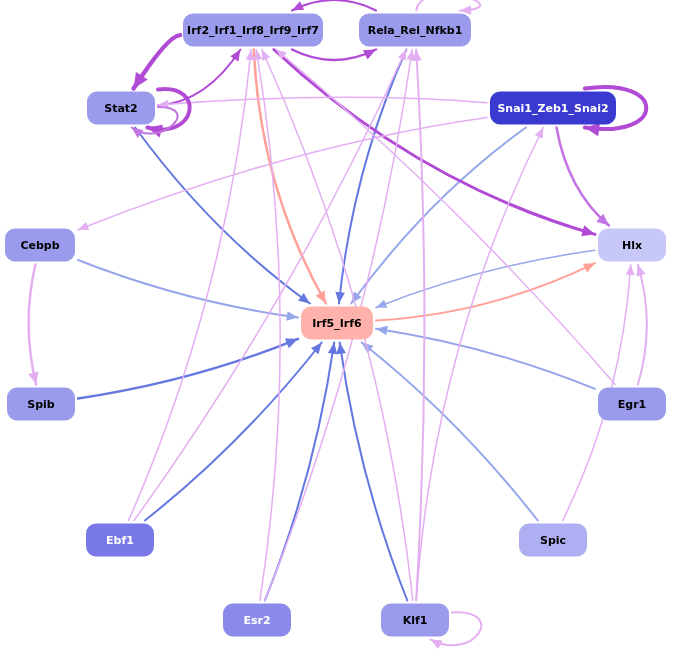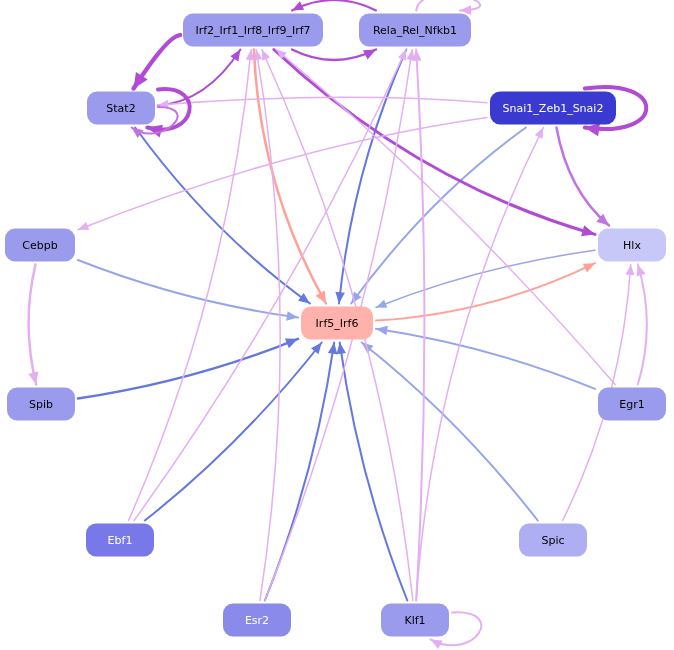--- a/index.html
+++ b/index.html
@@ -1,16 +1,16 @@
 <!DOCTYPE html>
 <html><head>
 <meta charset="utf-8">
 <style>
   html,body{margin:0;padding:0;background:#ffffff;}
-  .frame{position:relative;width:674px;height:650px;overflow:hidden;background:#ffffff;}
+  .frame{position:relative;width:674px;height:650px;overflow:hidden;background:#ffffff;font-weight:bold;}
   svg{display:block;}
   svg text{font-family:"DejaVu Sans","Liberation Sans",sans-serif;font-size:11px;}
 </style>
 </head>
 <body>
 
 <div class="frame">
   <svg id="net" width="674" height="650" viewBox="0 0 674 650">
       <g>
         <g>

